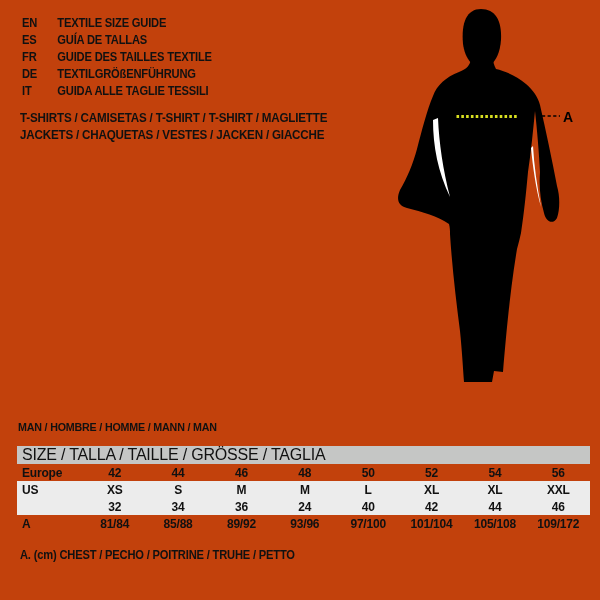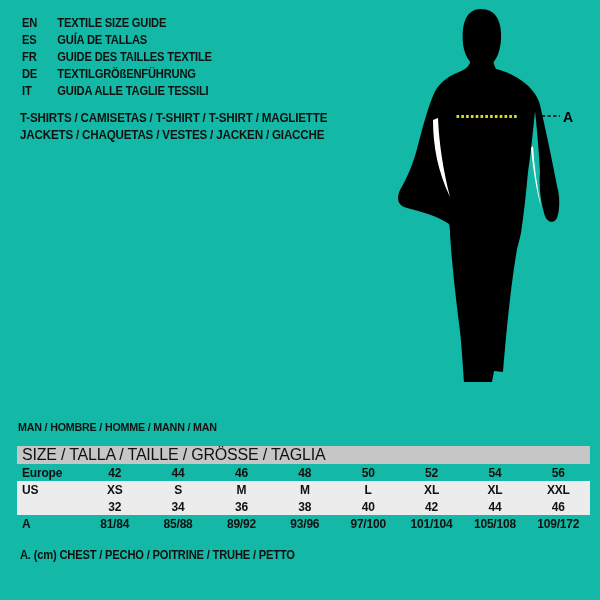--- a/index.html
+++ b/index.html
@@ -1,16 +1,16 @@
 <!DOCTYPE html>
 <html><head>
 <meta charset="utf-8">
 <style>
   html,body{margin:0;padding:0;background:#fff;}
-  .page{position:relative;width:600px;height:600px;background:#14b8a6;overflow:hidden;
+  .page{position:relative;width:600px;height:600px;background:#c2410c;overflow:hidden;
         font-family:"Liberation Sans",sans-serif;color:#111;}
 
   
   .lang-list{position:absolute;left:22px;top:15px;transform:scaleX(.93);transform-origin:left top;}
   .lang-row{display:flex;line-height:17px;font-size:12px;font-weight:bold;letter-spacing:-.2px;white-space:nowrap;}
   .lang-code{width:38px;flex:0 0 38px;}
 
   
   .categories{position:absolute;left:20px;top:110px;transform:scaleX(.93);transform-origin:left top;
               font-size:12.5px;font-weight:bold;line-height:17px;letter-spacing:-.2px;white-space:nowrap;}
@@ -142,21 +142,21 @@
         <td>L</td>
         <td>XL</td>
         <td>XL</td>
         <td>XXL</td>
       </tr>
       <tr class="stripe">
         <td class="lbl"></td>
         <td>32</td>
         <td>34</td>
         <td>36</td>
-        <td>38</td>
+        <td>24</td>
         <td>40</td>
         <td>42</td>
         <td>44</td>
         <td>46</td>
       </tr>
       <tr>
         <td class="lbl">A</td>
         <td>81/84</td>
         <td>85/88</td>
         <td>89/92</td>

